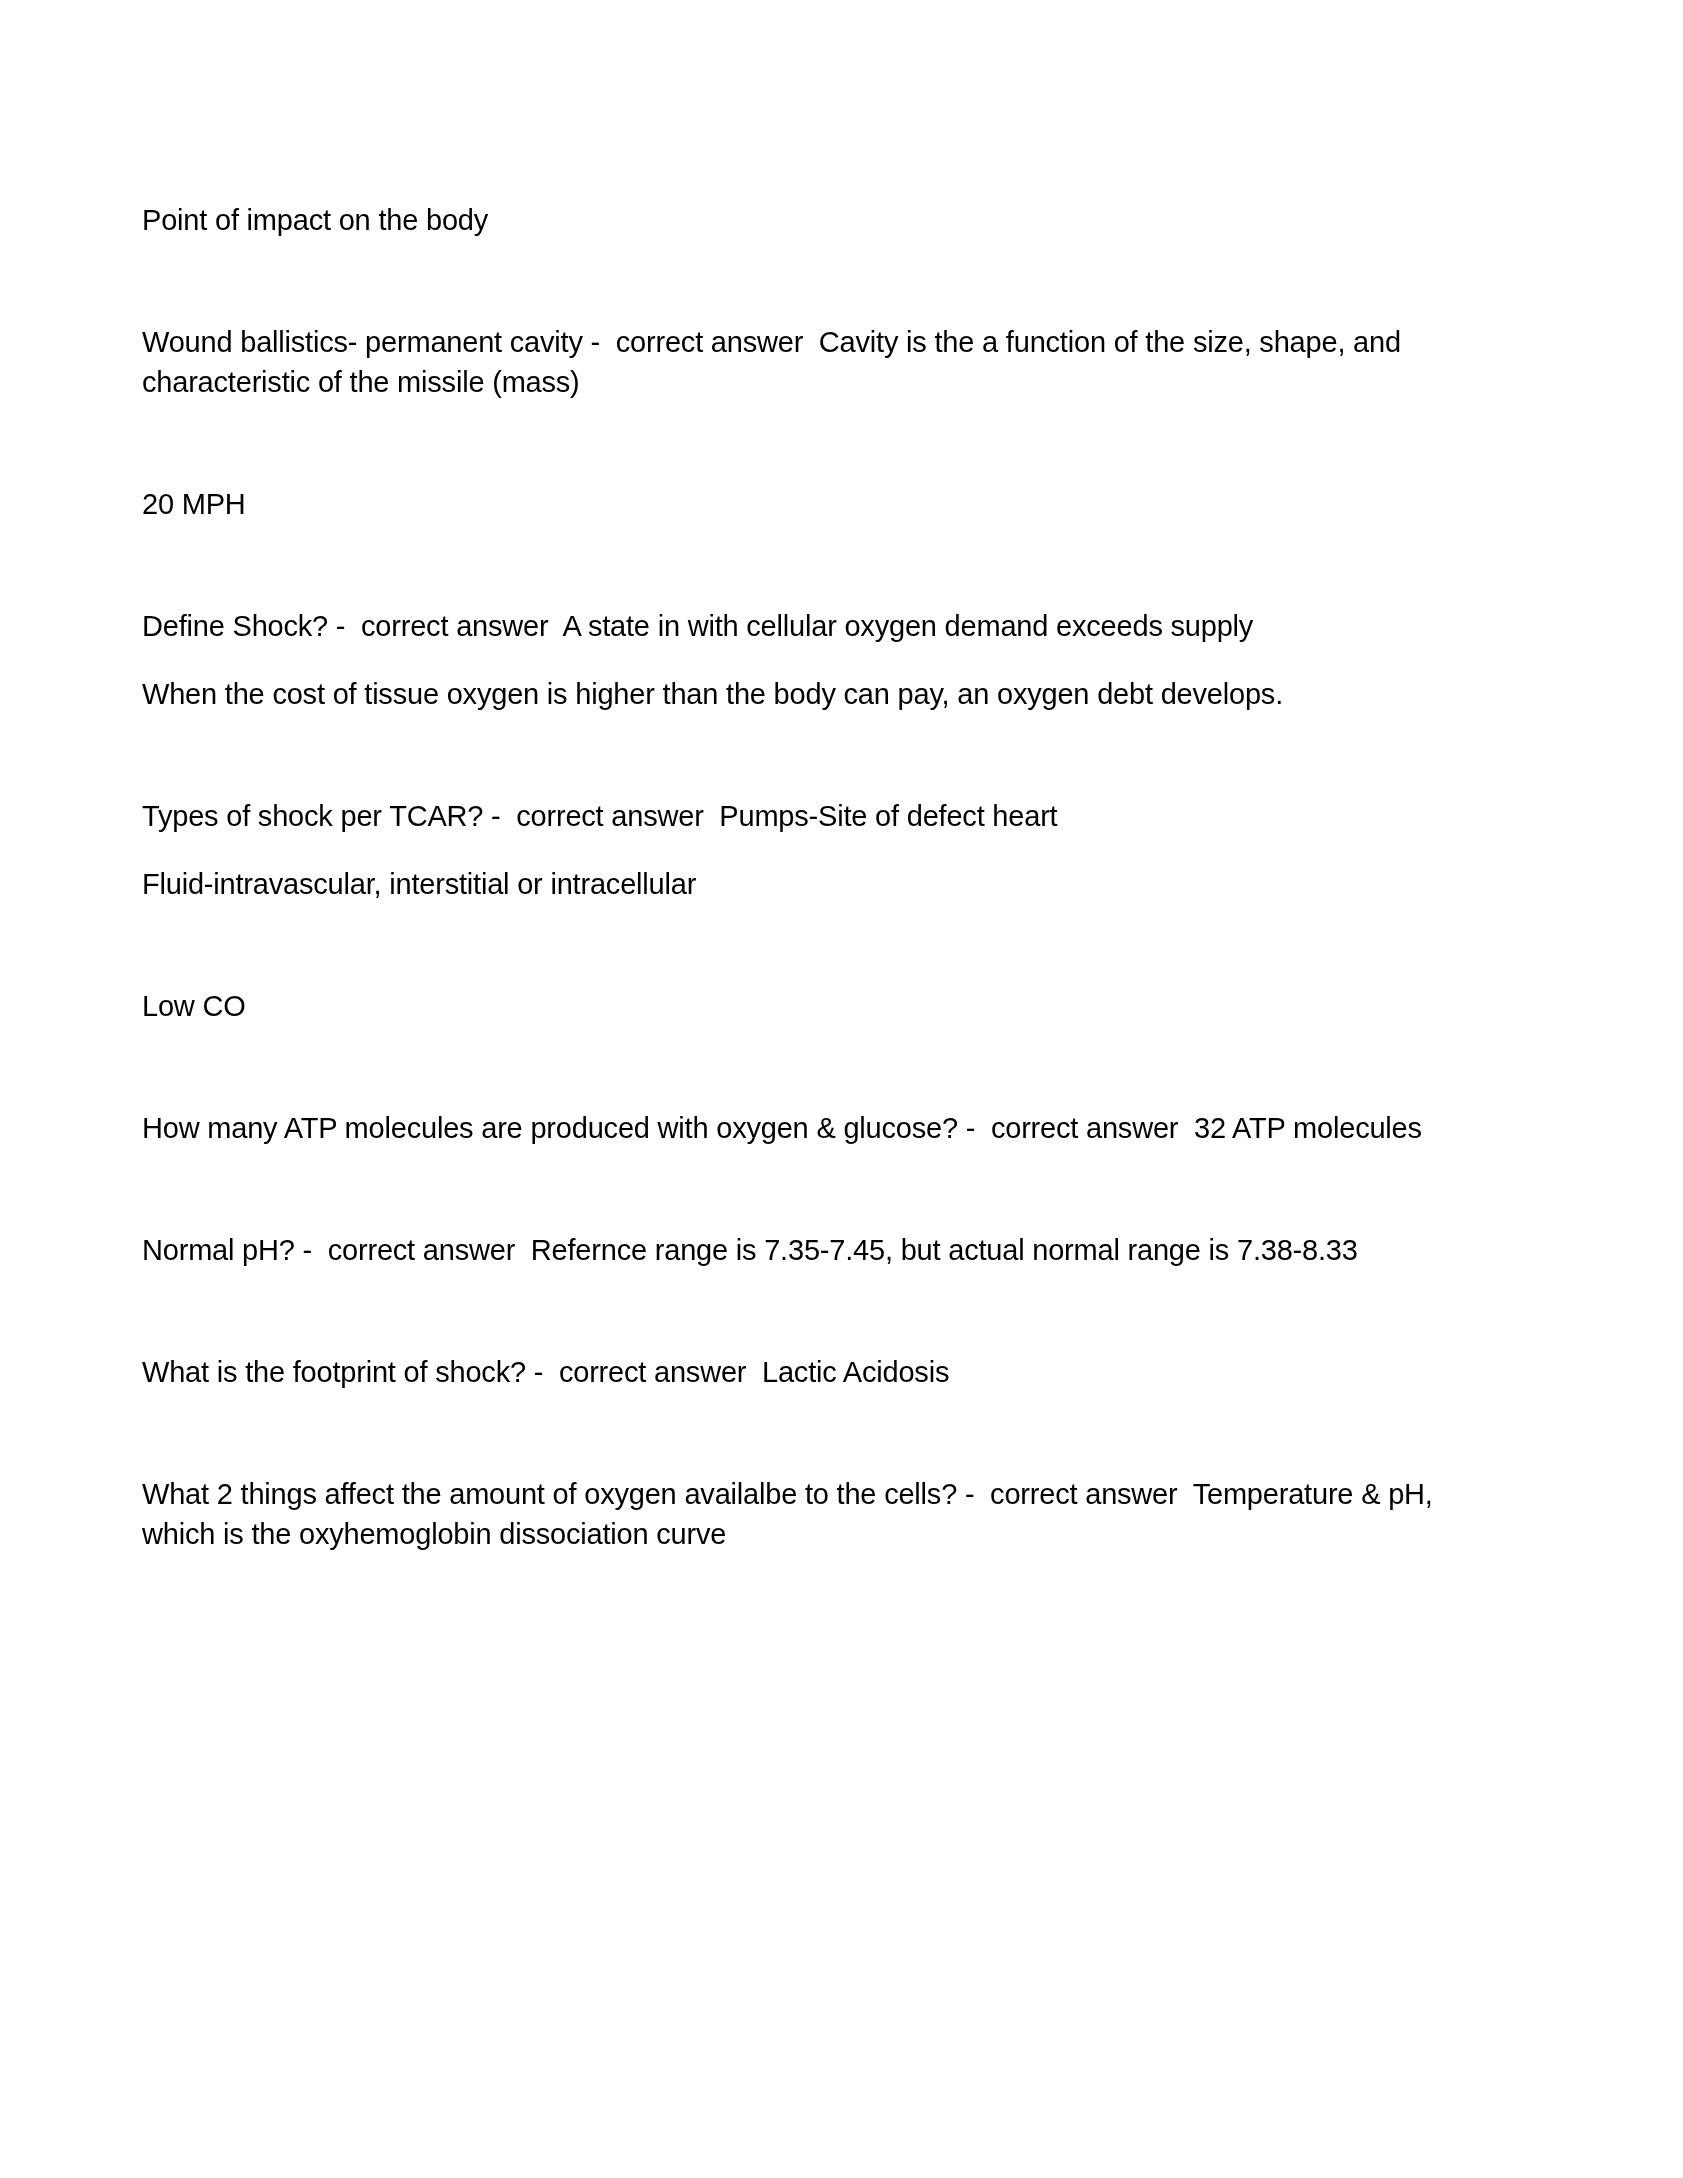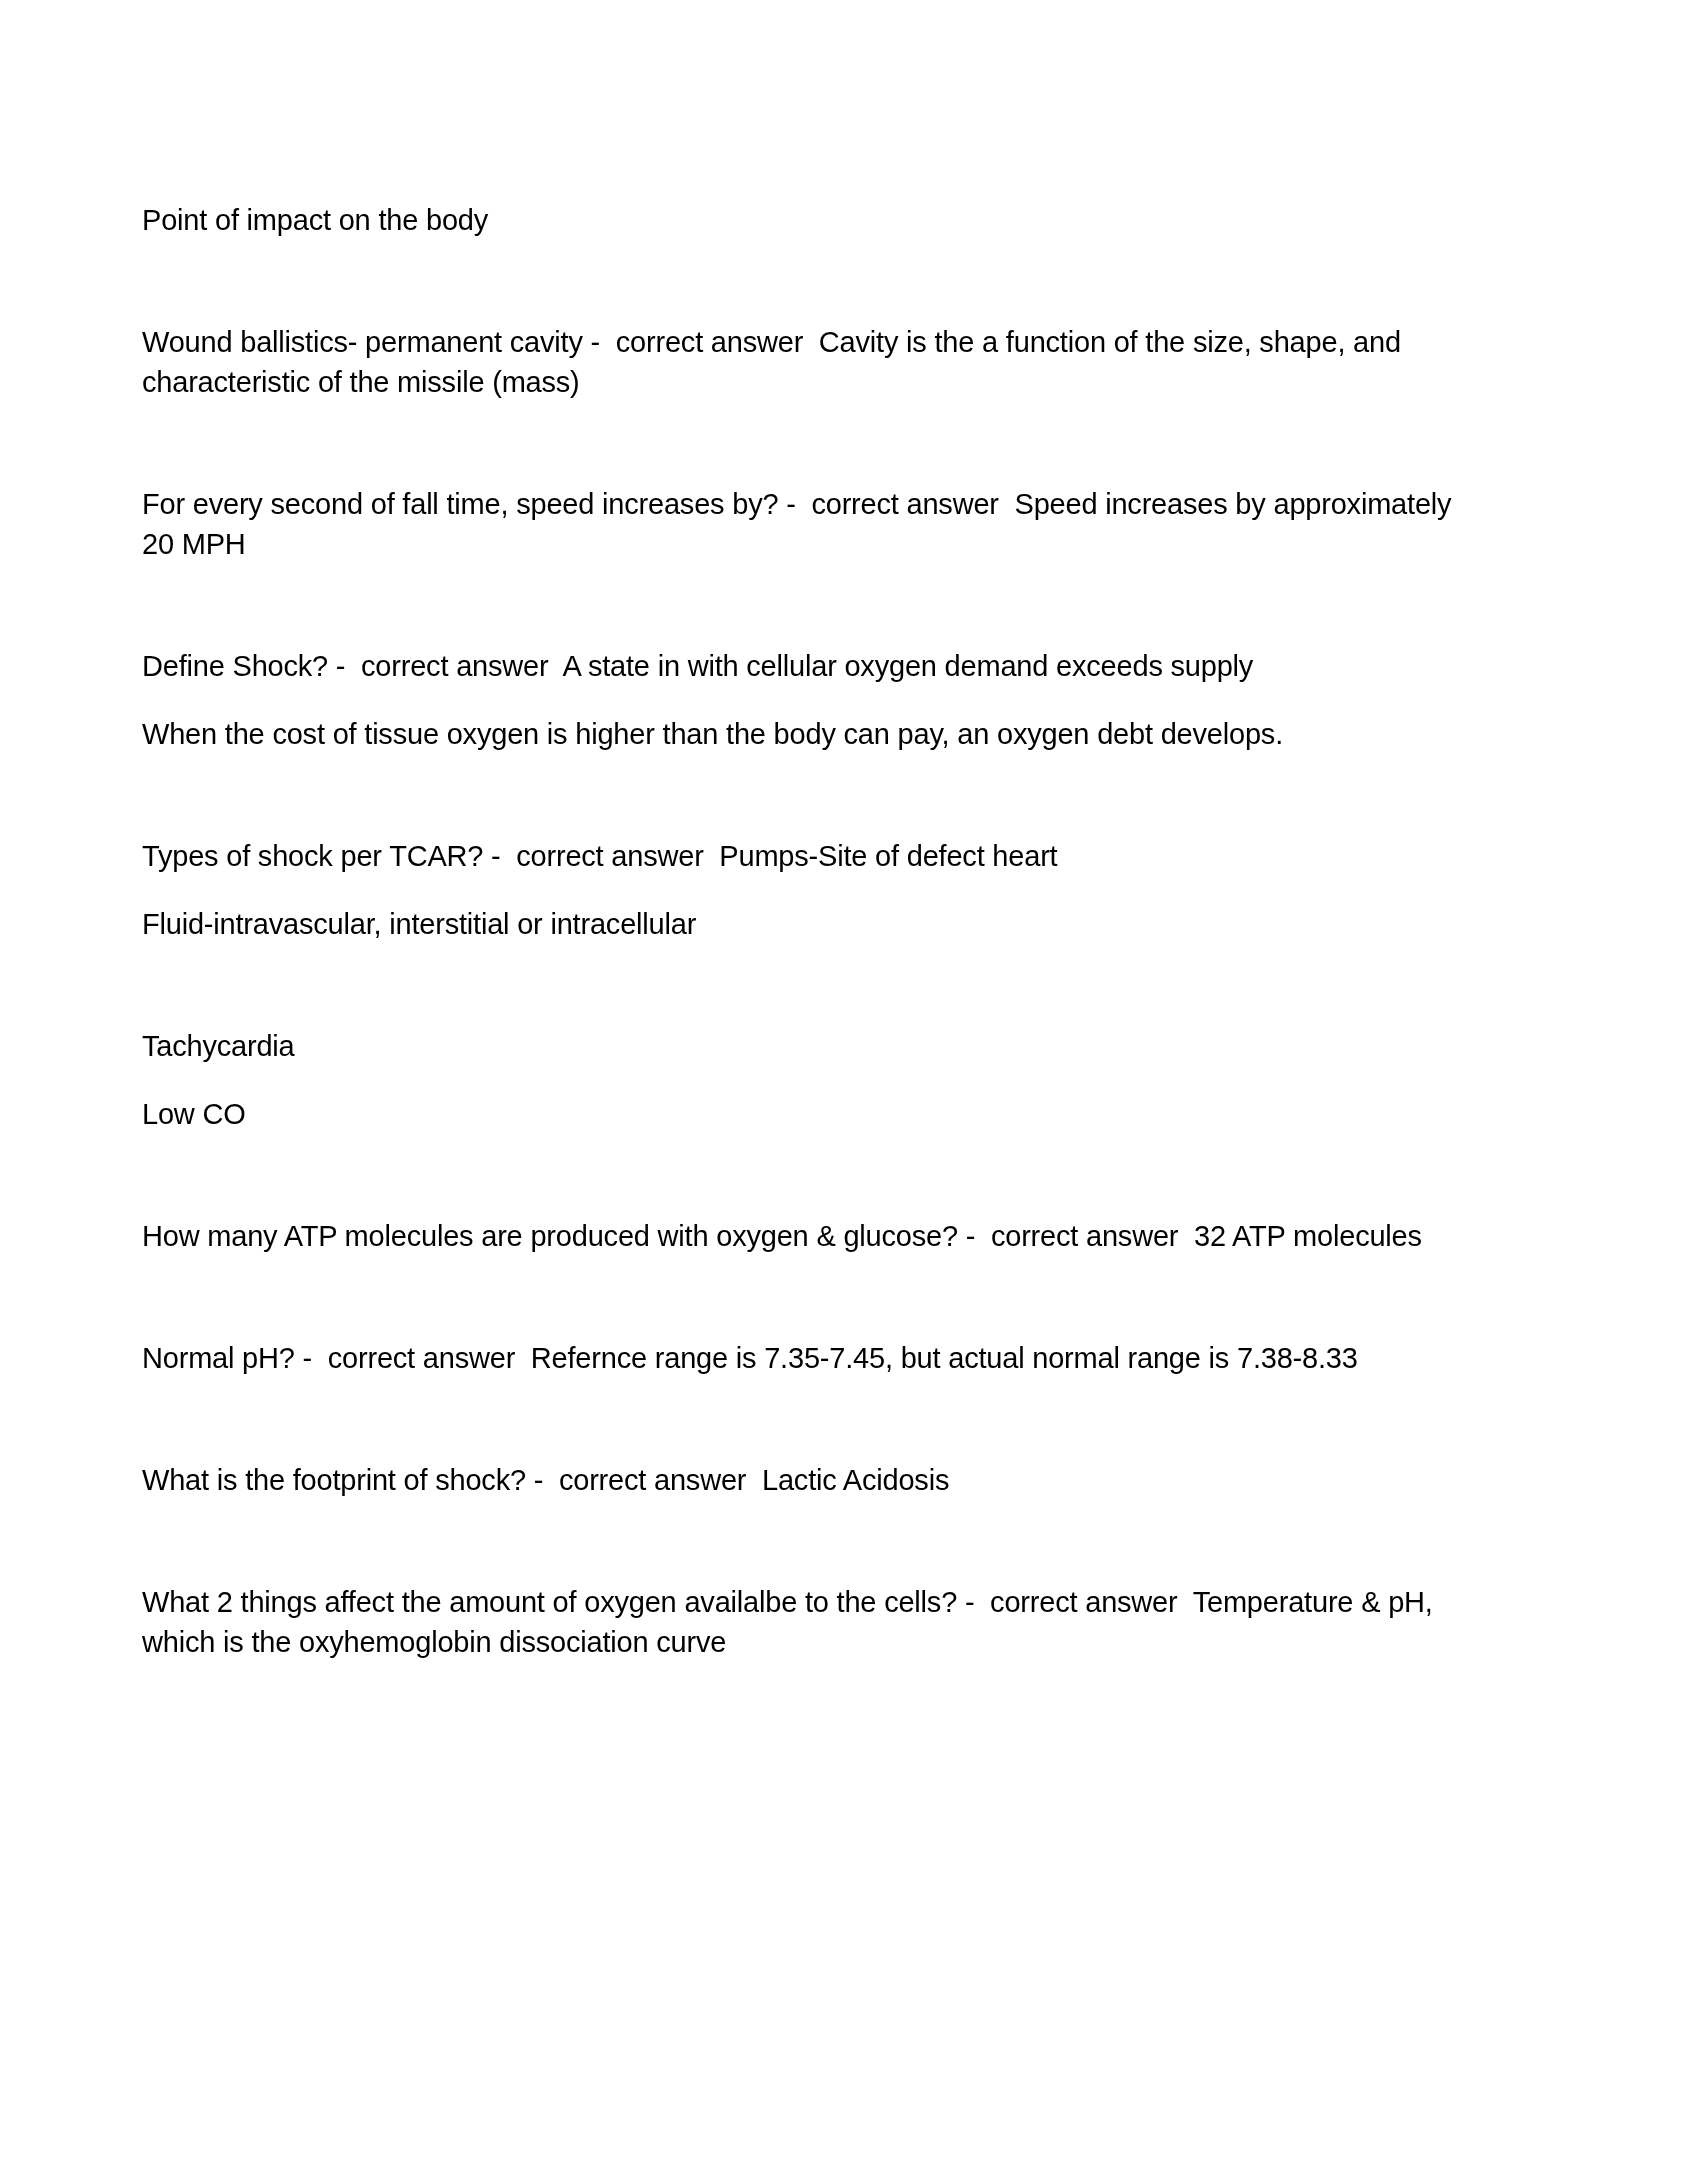--- a/index.html
+++ b/index.html
@@ -58,21 +58,20 @@
 
     <section class="block">
       <div class="para">
         <span class="line">Wound ballistics- permanent cavity -  correct answer  Cavity is the a function of the size, shape, and</span>
         <span class="line">characteristic of the missile (mass)</span>
       </div>
     </section>
 
     <section class="block">
       <div class="para">
-        <span class="line">For every second of fall time, speed increases by? -  correct answer  Speed increases by approximately</span>
         <span class="line">20 MPH</span>
       </div>
     </section>
 
     <section class="block">
       <div class="para">
         <span class="line">Define Shock? -  correct answer  A state in with cellular oxygen demand exceeds supply</span>
       </div>
       <div class="para">
         <span class="line">When the cost of tissue oxygen is higher than the body can pay, an oxygen debt develops.</span>
@@ -82,23 +81,20 @@
     <section class="block">
       <div class="para">
         <span class="line">Types of shock per TCAR? -  correct answer  Pumps-Site of defect heart</span>
       </div>
       <div class="para">
         <span class="line">Fluid-intravascular, interstitial or intracellular</span>
       </div>
     </section>
 
     <section class="block">
-      <div class="para">
-        <span class="line">Tachycardia</span>
-      </div>
       <div class="para">
         <span class="line">Low CO</span>
       </div>
     </section>
 
     <section class="block">
       <div class="para">
         <span class="line">How many ATP molecules are produced with oxygen &amp; glucose? -  correct answer  32 ATP molecules</span>
       </div>
     </section>

